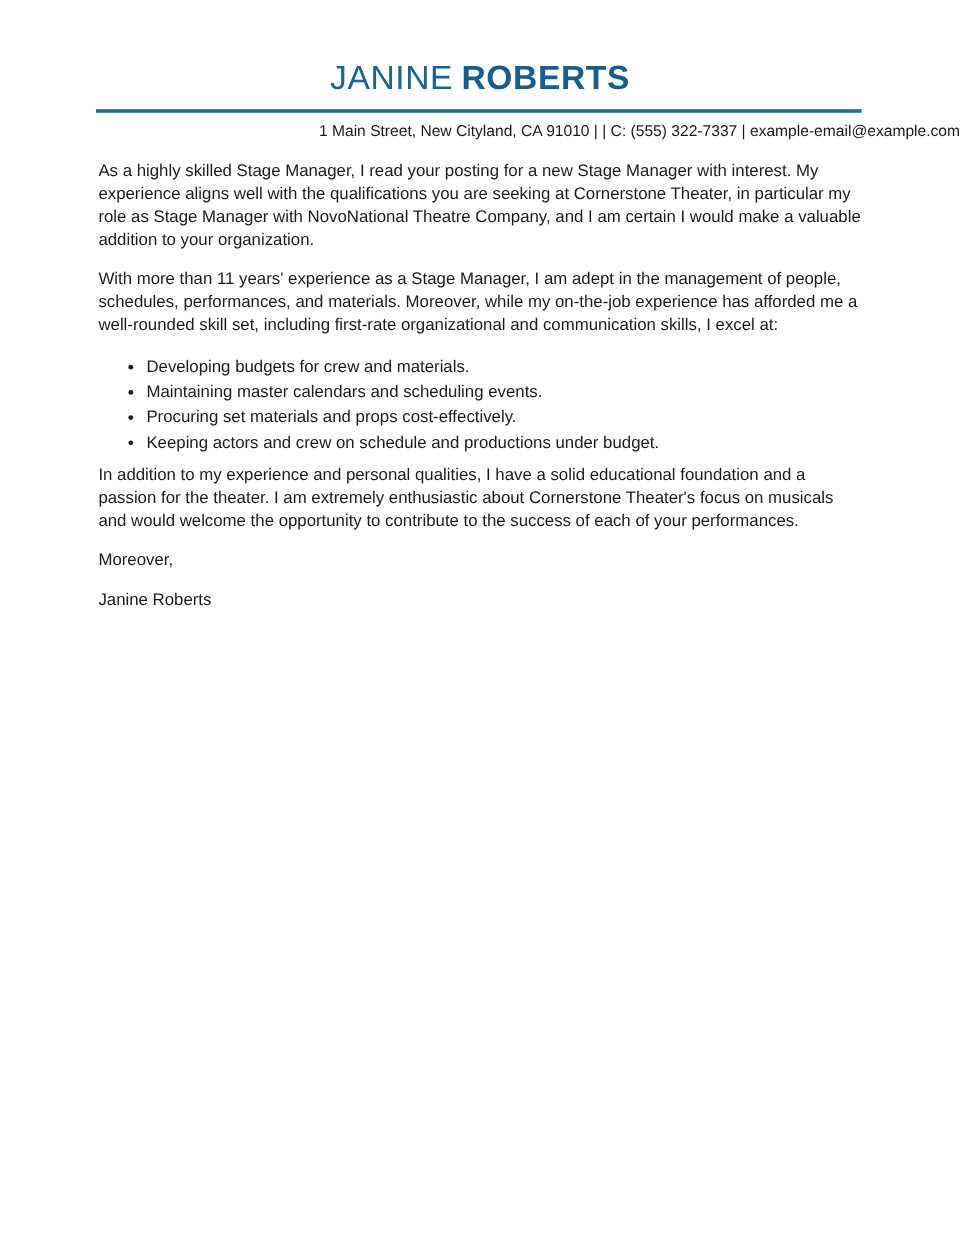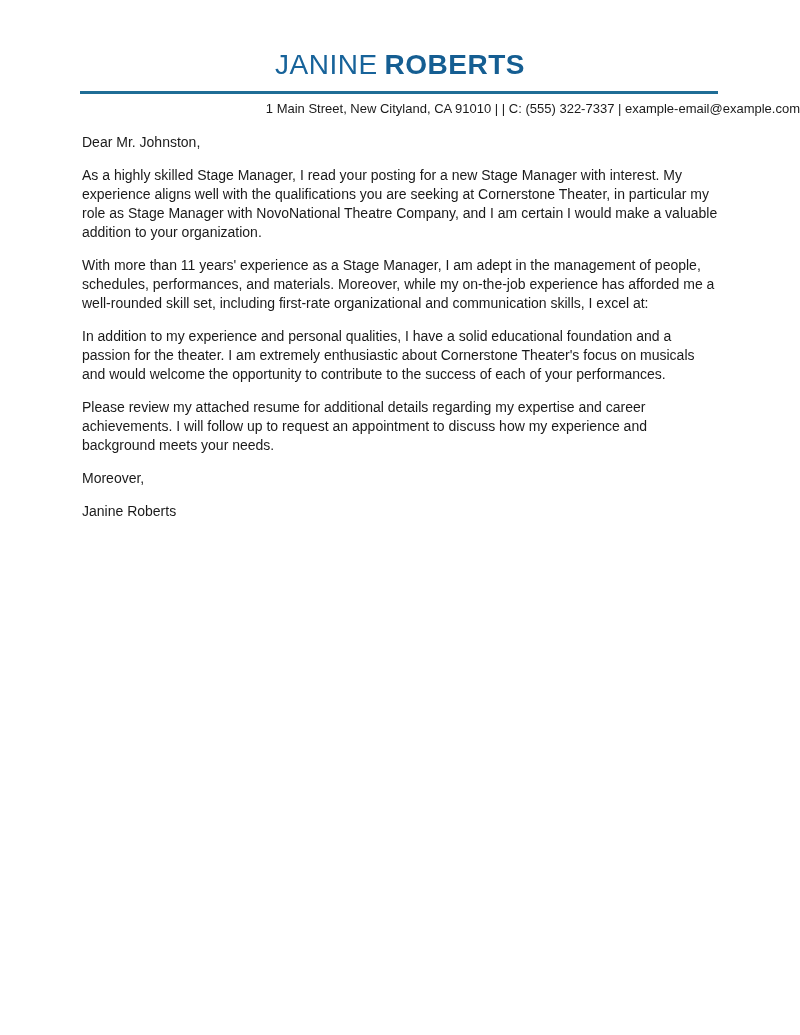--- a/index.html
+++ b/index.html
@@ -60,26 +60,30 @@
 
   <header class="letter-header">
     <h1 class="candidate-name">
       <span class="first">JANINE</span><span class="last">ROBERTS</span>
     </h1>
     <div class="rule"></div>
     <div class="contact">1 Main Street, New Cityland, CA 91010 | | C: (555) 322-7337 | example-email@example.com</div>
   </header>
 
   <main class="letter">
-    <p class="salutation">Dear Mr. Johnston,</p>
 
     <p>As a highly skilled Stage Manager, I read your posting for a new Stage Manager with interest. My experience aligns well with the qualifications you are seeking at Cornerstone Theater, in particular my role as Stage Manager with NovoNational Theatre Company, and I am certain I would make a valuable addition to your organization.</p>
     <p>With more than 11 years' experience as a Stage Manager, I am adept in the management of people, schedules, performances, and materials. Moreover, while my on-the-job experience has afforded me a well-rounded skill set, including first-rate organizational and communication skills, I excel at:</p>
 
+    <ul class="skills-list">
+      <li>Developing budgets for crew and materials.</li>
+      <li>Maintaining master calendars and scheduling events.</li>
+      <li>Procuring set materials and props cost-effectively.</li>
+      <li>Keeping actors and crew on schedule and productions under budget.</li>
+    </ul>
 
     <p>In addition to my experience and personal qualities, I have a solid educational foundation and a passion for the theater. I am extremely enthusiastic about Cornerstone Theater's focus on musicals and would welcome the opportunity to contribute to the success of each of your performances.</p>
-    <p>Please review my attached resume for additional details regarding my expertise and career achievements. I will follow up to request an appointment to discuss how my experience and background meets your needs.</p>
 
     <p class="closing">Moreover,</p>
     <p class="signature">Janine Roberts</p>
   </main>
 
 </div>
 
 </body></html>

